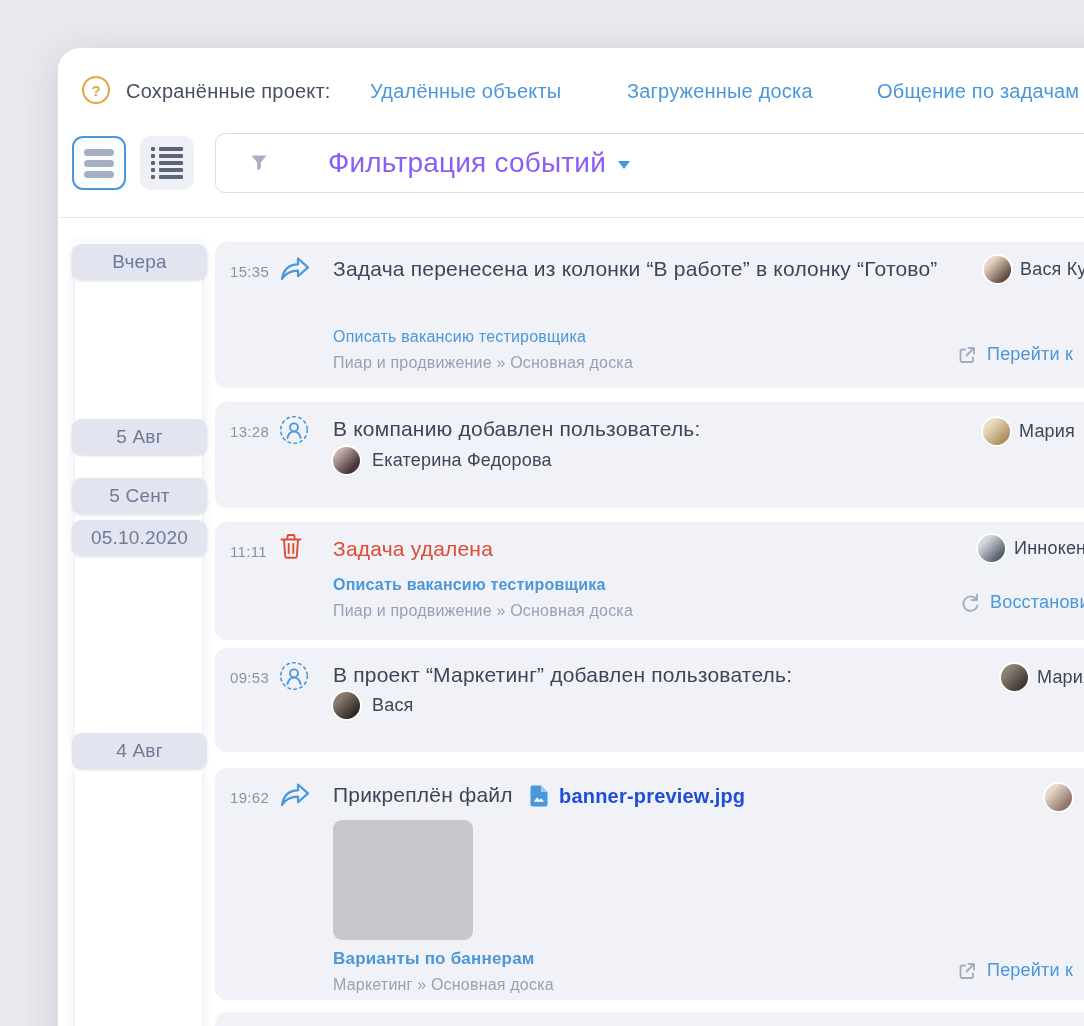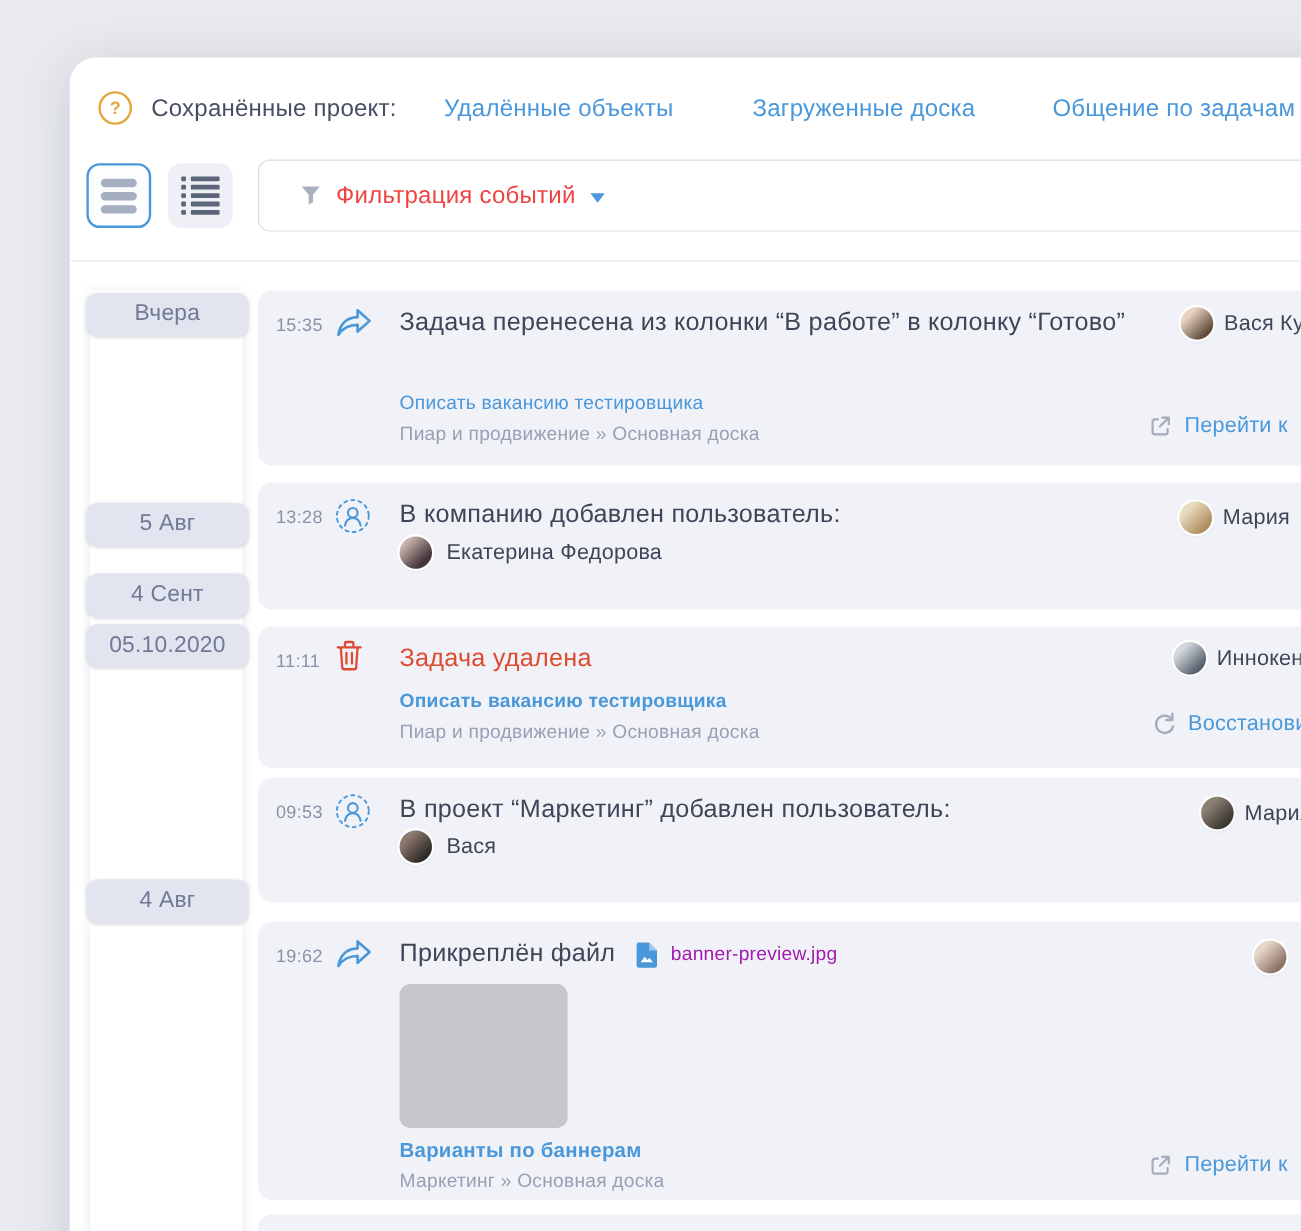--- a/index.html
+++ b/index.html
@@ -30,21 +30,21 @@
   .view-btn.list{left:82px;background:#eef0f5;gap:3px;}
   .bar{width:30px;height:7px;border-radius:3.5px;background:#a6aec2;}
   .lrow{display:flex;align-items:center;gap:4px;}
   .ldot{width:4px;height:4px;background:#5d6678;border-radius:1px;}
   .lline{width:24px;height:4px;background:#5d6678;border-radius:1px;}
   .filter-box{
     position:absolute;left:157px;top:85px;width:1000px;height:60px;box-sizing:border-box;
     background:#fff;border:1px solid #d9dde8;border-radius:10px;
     display:flex;align-items:center;padding-left:34px;gap:12px;cursor:pointer;
   }
-  .filter-label{font-size:20px;color:#ef4444;letter-spacing:.2px;}
+  .filter-label{font-size:28px;color:#8b5cf6;letter-spacing:.2px;margin-left:48px;}
   .caret{width:0;height:0;border-left:6px solid transparent;border-right:6px solid transparent;
     border-top:8px solid #4a97da;margin-left:0px;margin-top:3px;}
   .divider{position:absolute;left:0;top:169px;width:100%;height:1px;background:#e7e9f0;}
   
   .tl-strip{position:absolute;left:17px;width:127px;background:#fff;
     box-shadow:0 2px 10px rgba(95,105,140,.16);}
   .tl-strip.s1{top:194px;height:500px;}
   .tl-strip.s2{top:720px;height:380px;}
   .date-pill{
     position:absolute;left:14px;width:135px;height:36px;border-radius:10px;background:#e2e5ef;
@@ -72,21 +72,21 @@
   .av-maria{background:linear-gradient(135deg,#eadcbf 25%,#b08d5f 80%);}
   .av-innoken{background:linear-gradient(135deg,#d3d8de 25%,#565f6a 80%);}
   .av-niko{background:linear-gradient(135deg,#8d8173 25%,#3b3732 80%);}
   .av-zhanna{background:linear-gradient(135deg,#e6d6ca 25%,#8c7265 80%);}
   .user-chip{position:absolute;display:flex;align-items:center;gap:9px;white-space:nowrap;}
   .user-name{font-size:18px;color:#3e4557;letter-spacing:.2px;}
   .action-row{position:absolute;display:flex;align-items:center;gap:10px;cursor:pointer;white-space:nowrap;}
   .action-label{font-size:18px;color:#4a97da;letter-spacing:.2px;}
   .img-placeholder{position:absolute;left:118px;top:52px;width:140px;height:120px;background:#c5c7cc;border-radius:9px;cursor:pointer;}
   .file-row{position:absolute;left:313px;top:16px;display:flex;align-items:center;gap:9px;cursor:pointer;}
-  .file-name{font-size:16px;color:#a21caf;letter-spacing:.2px;}
+  .file-name{font-size:20px;color:#1d4ed8;letter-spacing:.2px;font-weight:bold;}
   svg{display:block;}
 </style>
 </head>
 <body>
 
 <div class="window">
 
   <div class="help-badge">?</div>
   <div class="hdr-label">Сохранённые проект:</div>
   <div class="hdr-link l1">Удалённые объекты</div>
@@ -132,21 +132,21 @@
     </span>
     <span class="filter-label">Фильтрация событий</span>
     <span class="caret"></span>
   </div>
   <div class="divider"></div>
 
   <div class="tl-strip s1"></div>
   <div class="tl-strip s2"></div>
   <div class="date-pill" style="top:196px;">Вчера</div>
   <div class="date-pill" style="top:371px;">5 Авг</div>
-  <div class="date-pill" style="top:430px;">4 Сент</div>
+  <div class="date-pill" style="top:430px;">5 Сент</div>
   <div class="date-pill" style="top:472px;">05.10.2020</div>
   <div class="date-pill" style="top:685px;">4 Авг</div>
 
   <div class="card c1">
     <div class="time">15:35</div>
     <div class="evt-icon">
       <svg width="32" height="28" viewBox="0 0 32 28">
           <path d="M3 24 C4.5 14.5 10.5 9.5 19 9.3 L19 3.5 L29 12.4 L19 21.3 L19 15.7 C12 15.7 6.8 18 3 24 Z" fill="none" stroke="#4a97da" stroke-width="2.2" stroke-linejoin="round"></path>
         </svg>
     </div>

